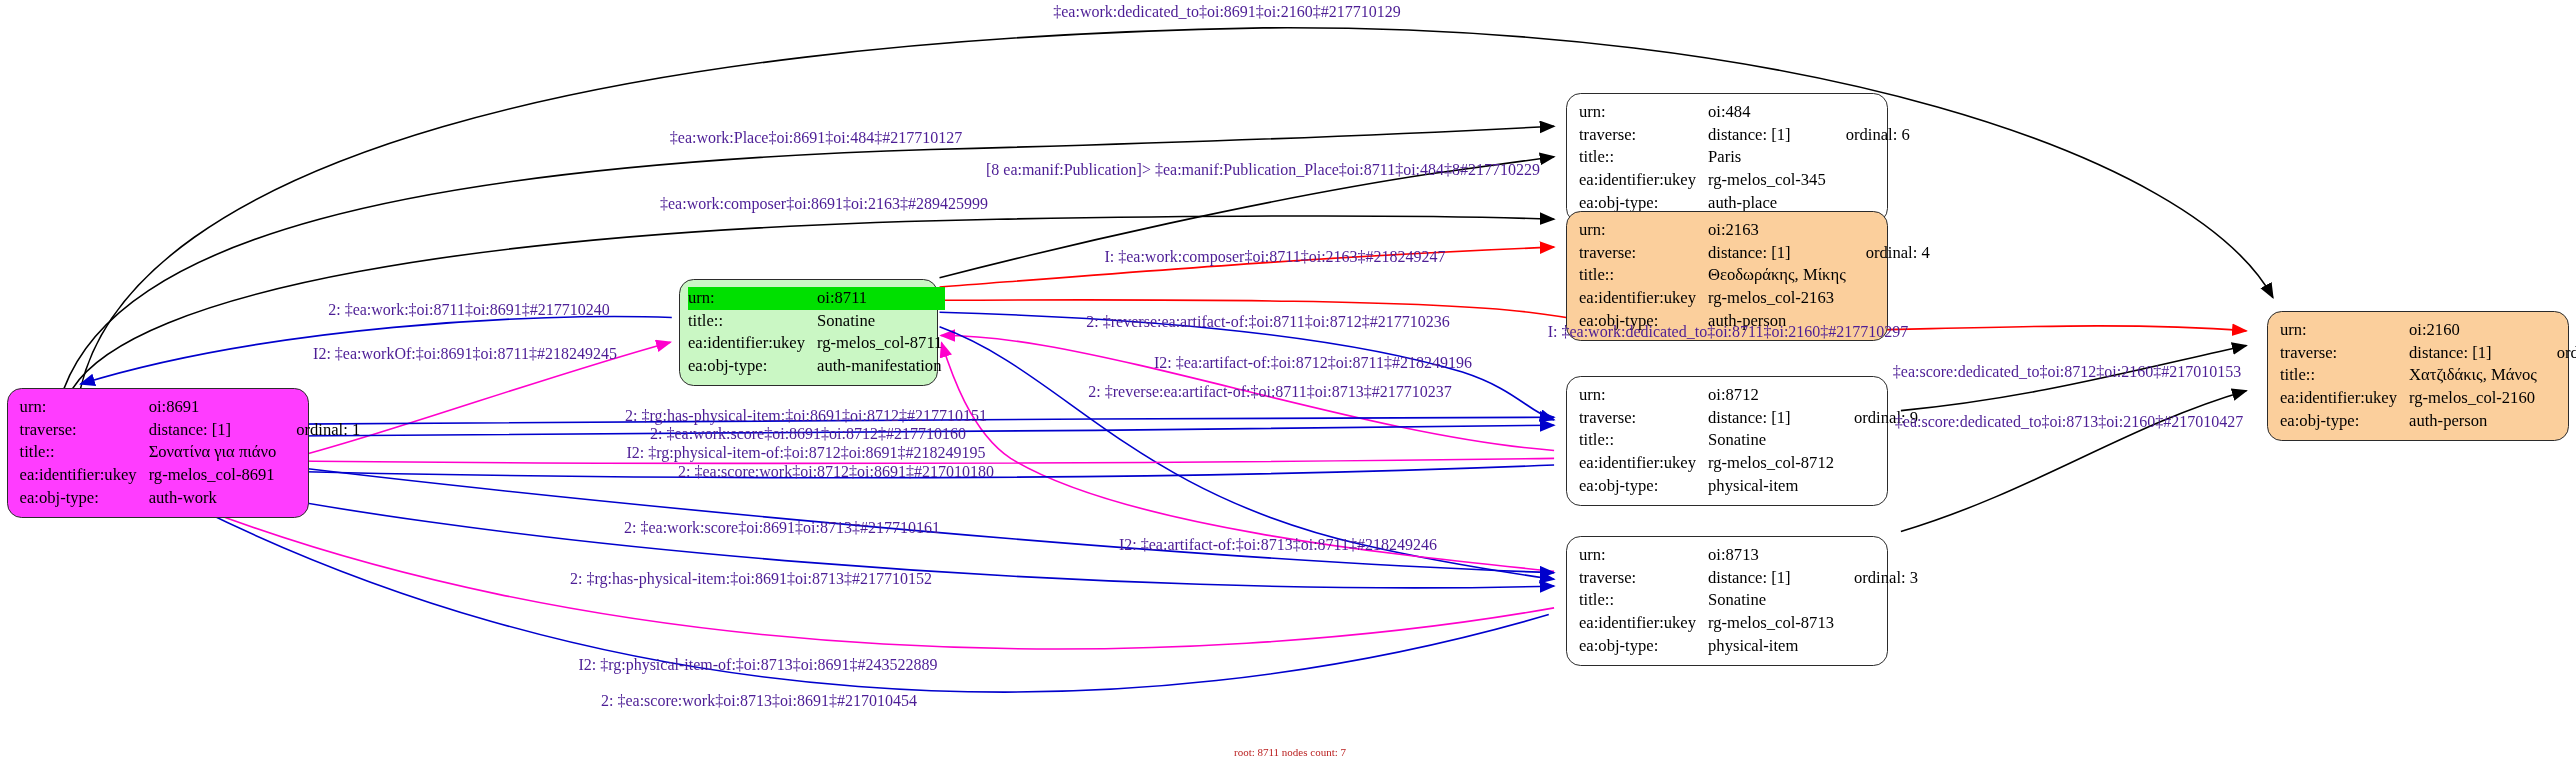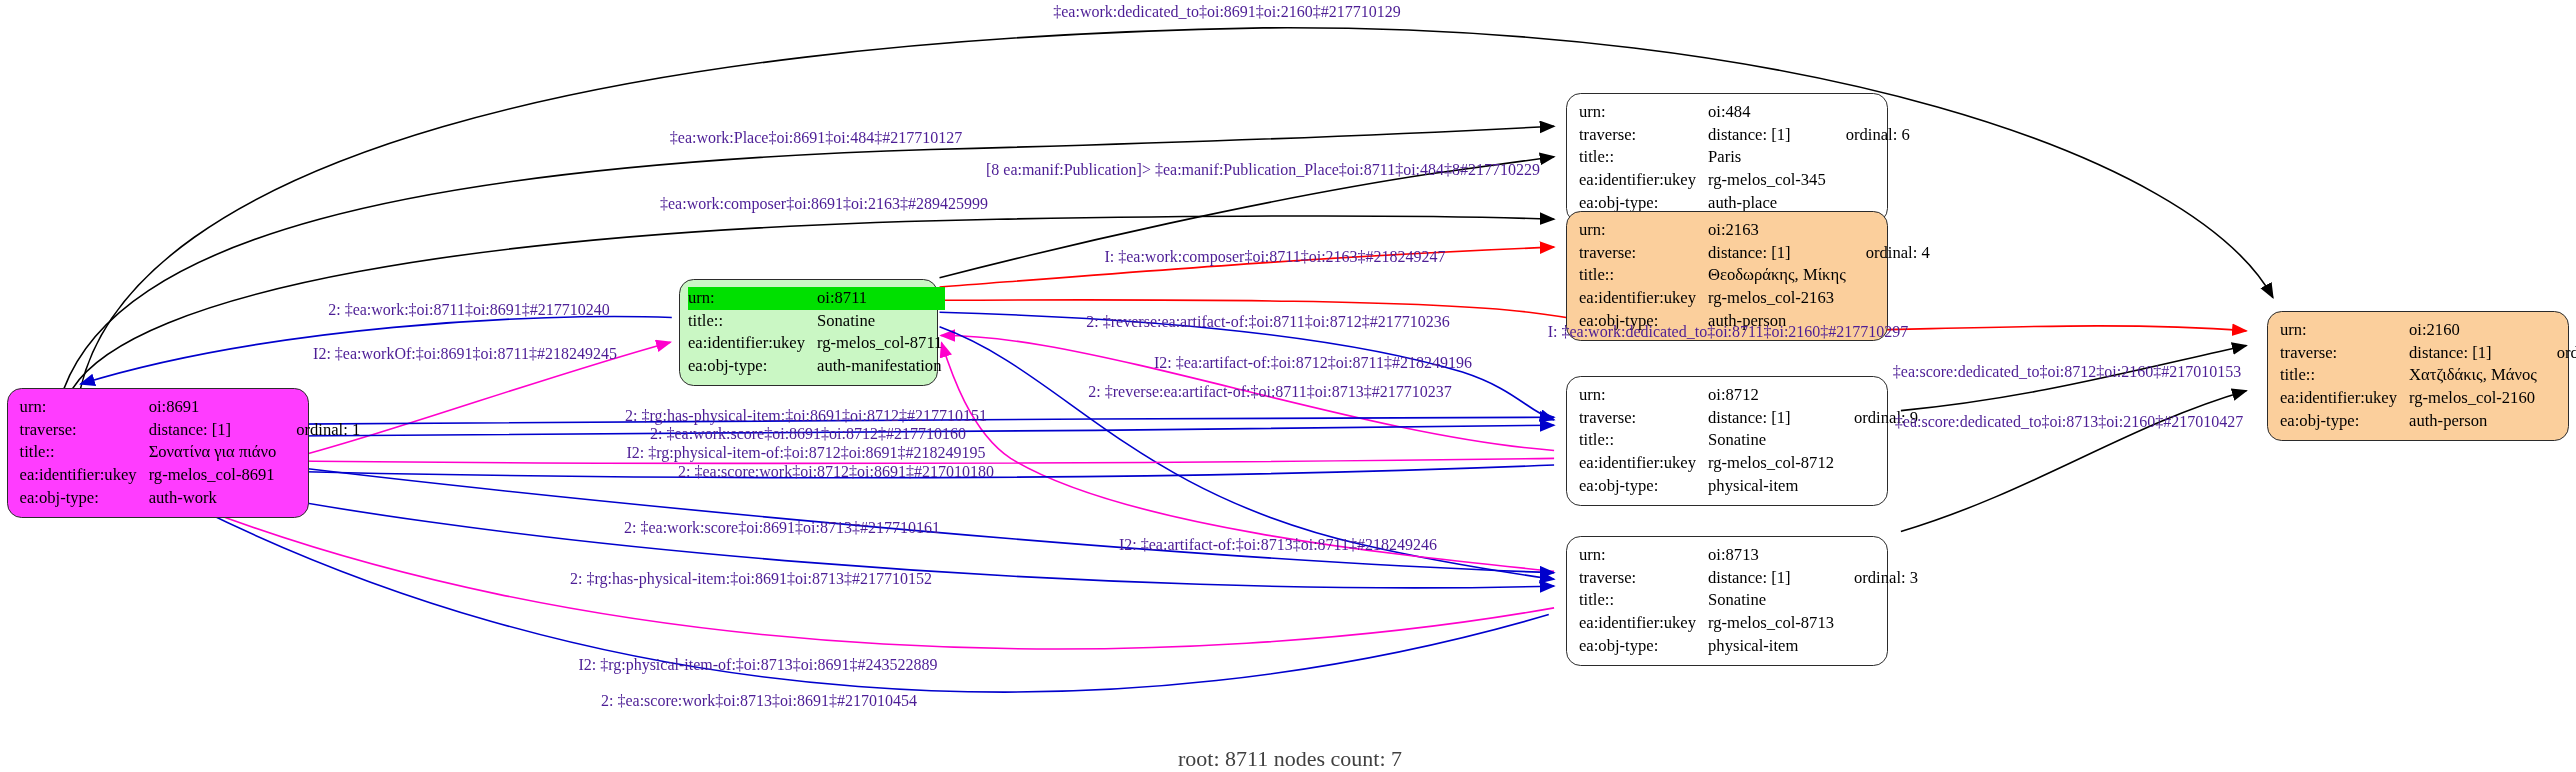--- a/index.html
+++ b/index.html
@@ -44,21 +44,21 @@
     position:absolute;
     font-size:16px;
     color:#4c1d95;
     white-space:nowrap;
     z-index:7;
     background:transparent;
     line-height:1;
   }
   .elab.ctr{transform:translateX(-50%);}
   .footer{
-    position:absolute;font-size:22px;color:#404040;white-space:nowrap;z-index:7;
+    position:absolute;font-size:11px;color:#b91c1c;white-space:nowrap;z-index:7;
     transform:translateX(-50%);
   }
 </style>
 </head>
 <body>
 
 <div id="stage">
 
   <svg id="wires" viewBox="0 0 3875 1162">
     <defs>

